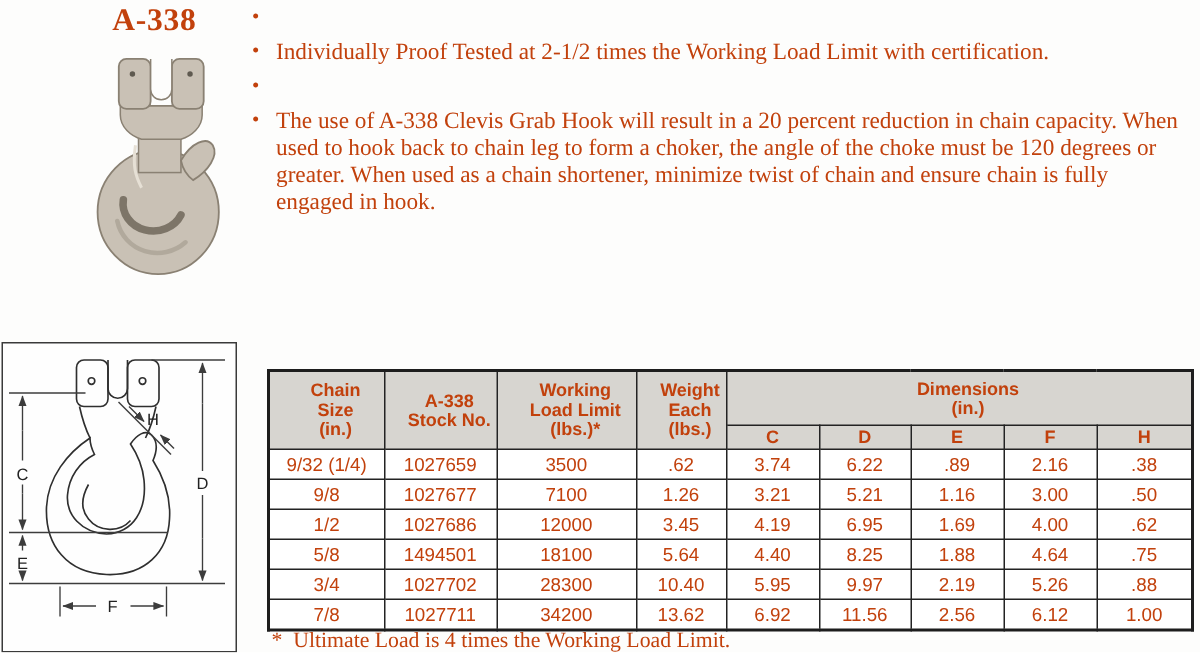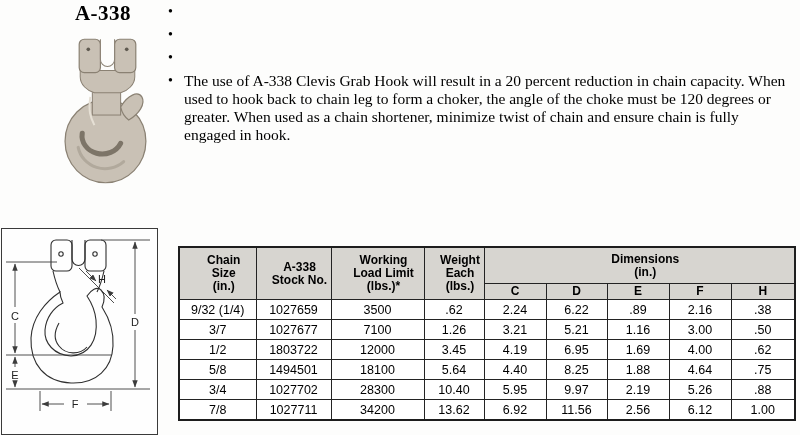--- a/index.html
+++ b/index.html
@@ -1,17 +1,17 @@
 <!DOCTYPE html>
 <html><head>
 <meta charset="utf-8">
 <style>
   html,body{margin:0;padding:0;background:#fff;}
   #page{position:relative;width:800px;height:435px;background:#fdfdfc;overflow:hidden;
-        font-family:"Liberation Serif", serif;color:#000000;}
+        font-family:"Liberation Serif", serif;color:#c2410c;}
 
   
   .model-title{position:absolute;left:28px;top:1px;width:150px;text-align:center;
                font-weight:bold;font-size:21px;letter-spacing:.5px;}
   .photo{position:absolute;left:60px;top:36px;width:96px;height:150px;}
 
   
   .bullets{position:absolute;left:168px;top:3px;width:622px;list-style:none;margin:0;padding:0;}
   .bullets li{display:flex;margin-bottom:5px;font-size:15.5px;line-height:18px;}
   .bullet-glyph{width:16px;flex:0 0 16px;font-size:14px;line-height:18px;}
@@ -63,20 +63,21 @@
     <circle cx="66" cy="13" r="1.8" fill="#5f5a50"></circle>
     <path d="M30,60 c-2,14 0,20 4,28" fill="none" stroke="#e6e0d5" stroke-width="2"></path>
   </svg>
 
   <ul class="bullets">
     <li>
       <span class="bullet-glyph">•</span>
     </li>
     <li>
       <span class="bullet-glyph">•</span>
+      <span>Individually Proof Tested at 2-1/2 times the Working Load Limit with certification.</span>
     </li>
     <li>
       <span class="bullet-glyph">•</span>
     </li>
     <li>
       <span class="bullet-glyph">•</span>
       <span>The use of A-338 Clevis Grab Hook will result in a 20 percent reduction in chain capacity.  When used to hook back to chain leg to form a choker, the angle of the choke must be 120 degrees or greater.  When used as a chain shortener, minimize twist of chain and ensure chain is fully engaged in hook.</span>
     </li>
   </ul>
 
@@ -171,40 +172,40 @@
         <th>F</th>
         <th>H</th>
       </tr>
     </thead>
     <tbody>
       <tr>
         <td>9/32 (1/4)</td>
         <td>1027659</td>
         <td>3500</td>
         <td>.62</td>
-        <td>2.24</td>
+        <td>3.74</td>
         <td>6.22</td>
         <td>.89</td>
         <td>2.16</td>
         <td>.38</td>
       </tr>
       <tr>
-        <td>3/7</td>
+        <td>9/8</td>
         <td>1027677</td>
         <td>7100</td>
         <td>1.26</td>
         <td>3.21</td>
         <td>5.21</td>
         <td>1.16</td>
         <td>3.00</td>
         <td>.50</td>
       </tr>
       <tr>
         <td>1/2</td>
-        <td>1803722</td>
+        <td>1027686</td>
         <td>12000</td>
         <td>3.45</td>
         <td>4.19</td>
         <td>6.95</td>
         <td>1.69</td>
         <td>4.00</td>
         <td>.62</td>
       </tr>
       <tr>
         <td>5/8</td>
@@ -235,14 +236,15 @@
         <td>13.62</td>
         <td>6.92</td>
         <td>11.56</td>
         <td>2.56</td>
         <td>6.12</td>
         <td>1.00</td>
       </tr>
     </tbody>
   </table>
 
+  <div class="footnote">*  Ultimate Load is 4 times the Working Load Limit.</div>
 
 </div>
 
 </body></html>

